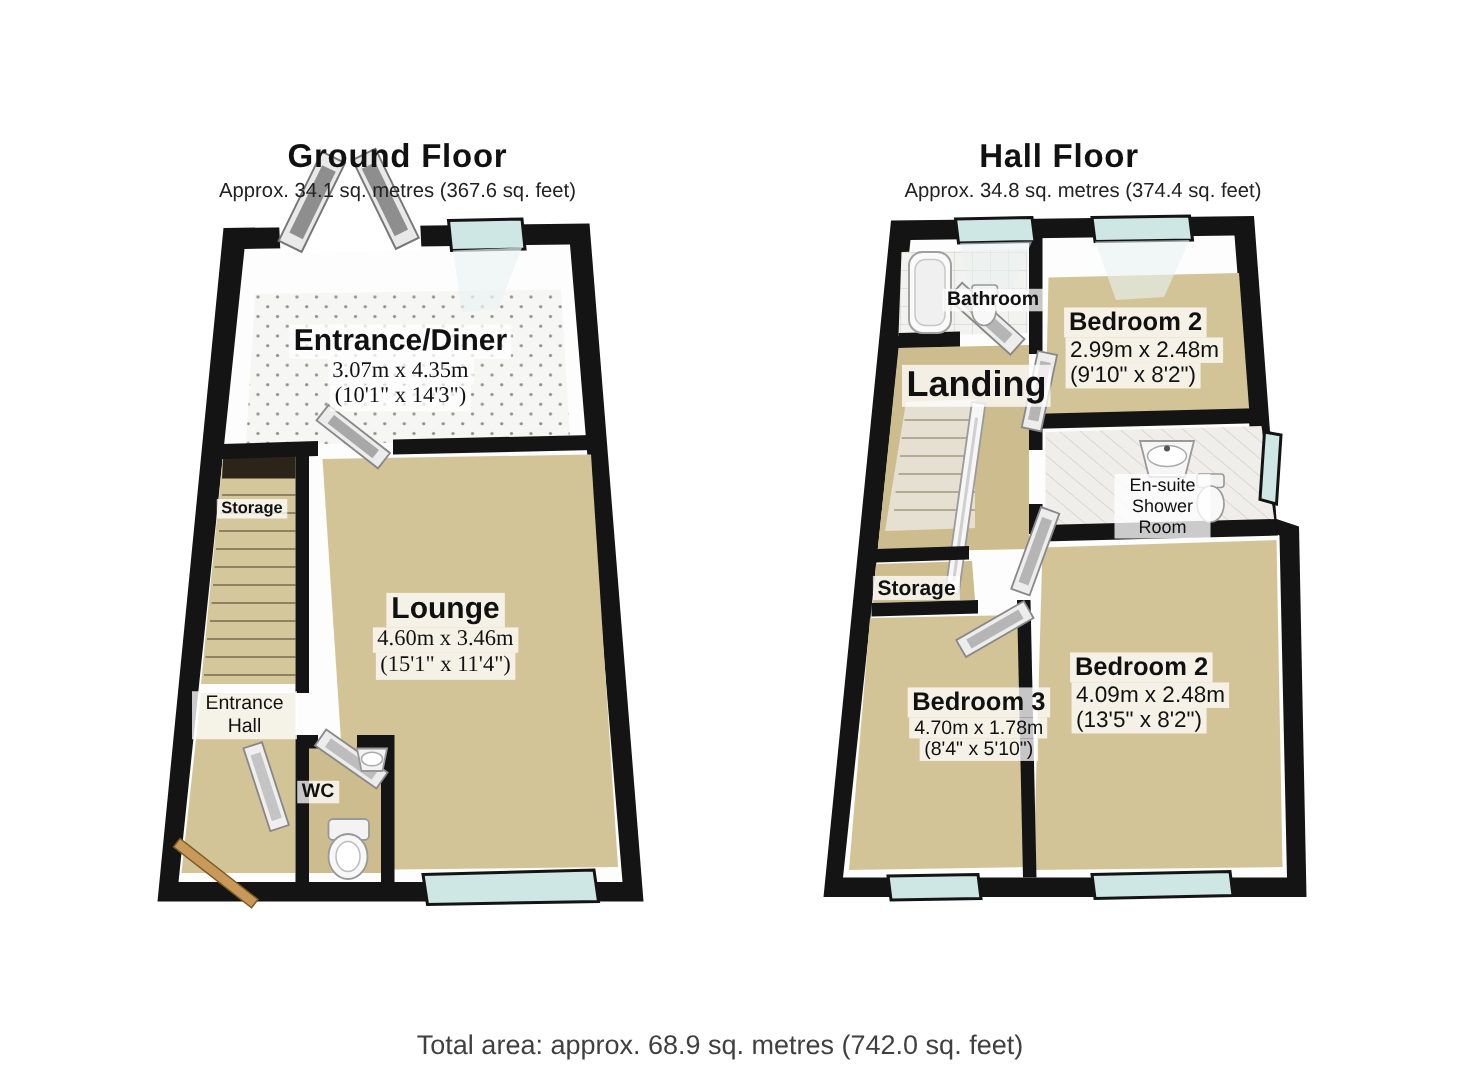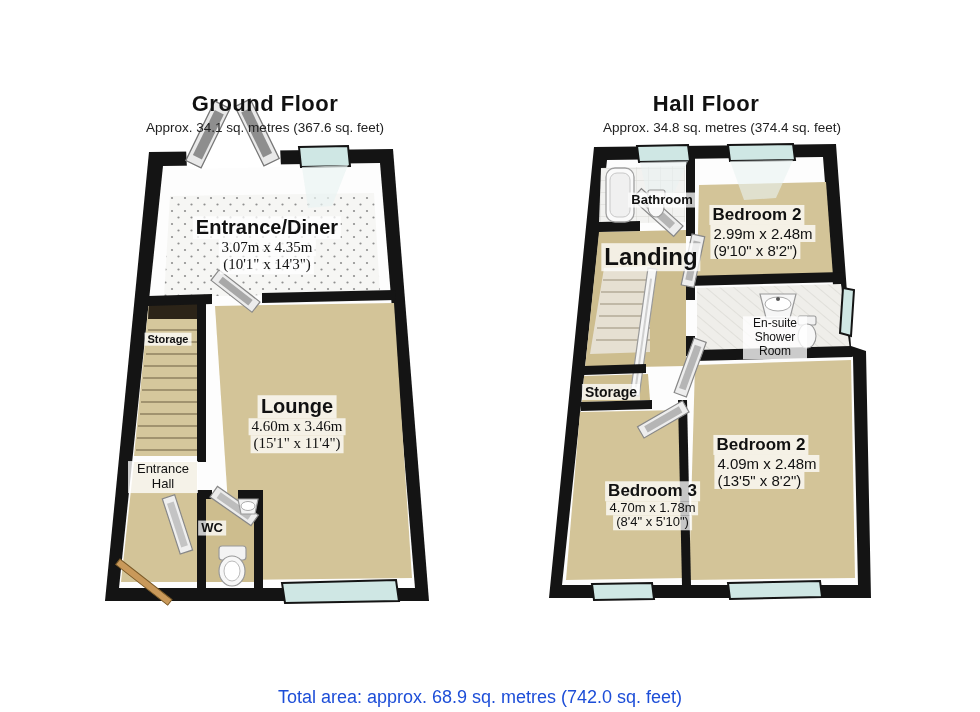--- a/index.html
+++ b/index.html
@@ -8,21 +8,21 @@
   svg{position:absolute;left:0;top:0;}
   .floor-title{position:absolute;transform:translate(-50%,-50%);text-align:center;white-space:nowrap;
                font-weight:bold;font-size:22px;letter-spacing:.5px;}
   .floor-sub{position:absolute;transform:translate(-50%,-50%);text-align:center;white-space:nowrap;
              font-size:13.5px;font-weight:normal;color:#222;}
   .room-label{position:absolute;transform:translate(-50%,-50%);text-align:center;line-height:1.15;}
   .ln{display:table;margin:0 auto;background:rgba(255,255,255,0.76);padding:0 3px;white-space:nowrap;}
   .name{font-weight:bold;}
   .boxed{background:rgba(255,255,255,0.78);padding:1px 3px;}
   .wrap{white-space:normal;font-weight:normal;}
-  .footer{position:absolute;transform:translate(-50%,-50%);font-size:18px;color:#1d4ed8;white-space:nowrap;}
+  .footer{position:absolute;transform:translate(-50%,-50%);font-size:18px;color:#404040;white-space:nowrap;}
   
   .sz-xl .name{font-size:20px;} .sz-xl .dim{font-size:15px;font-family:Liberation Serif, serif;}
   .sz-lg .name{font-size:17px;} .sz-lg .dim{font-size:15px;margin-left:12px;}
   .sz-md .name{font-size:17px;} .sz-md .dim{font-size:13px;}
   .sz-sm .name{font-size:13px;}
   .sz-xs .name{font-size:11px;}
 </style>
 </head>
 <body>
 
@@ -246,21 +246,21 @@
   </div>
 
   <div class="room-label" style="left:775px;top:338px;">
     <span class="boxed wrap" style="display:inline-block;width:58px;font-size:12px;">En-suite Shower Room</span>
   </div>
 
   <div class="room-label" style="left:611px;top:392px;">
     <span class="ln name" style="font-size:14px;">Storage</span>
   </div>
 
-  <div class="room-label sz-md" style="left:630px;top:506px;padding-left:45px;">
+  <div class="room-label sz-md" style="left:630px;top:483px;padding-left:45px;">
     <span class="ln name">Bedroom 3</span>
     <span class="ln dim">4.70m x 1.78m</span>
     <span class="ln dim">(8'4" x 5'10")</span>
   </div>
 
   <div class="room-label sz-lg" style="left:761px;top:462px;">
     <span class="ln name">Bedroom 2</span>
     <span class="ln dim">4.09m x 2.48m</span>
     <span class="ln dim">(13'5" x 8'2")</span>
   </div>

